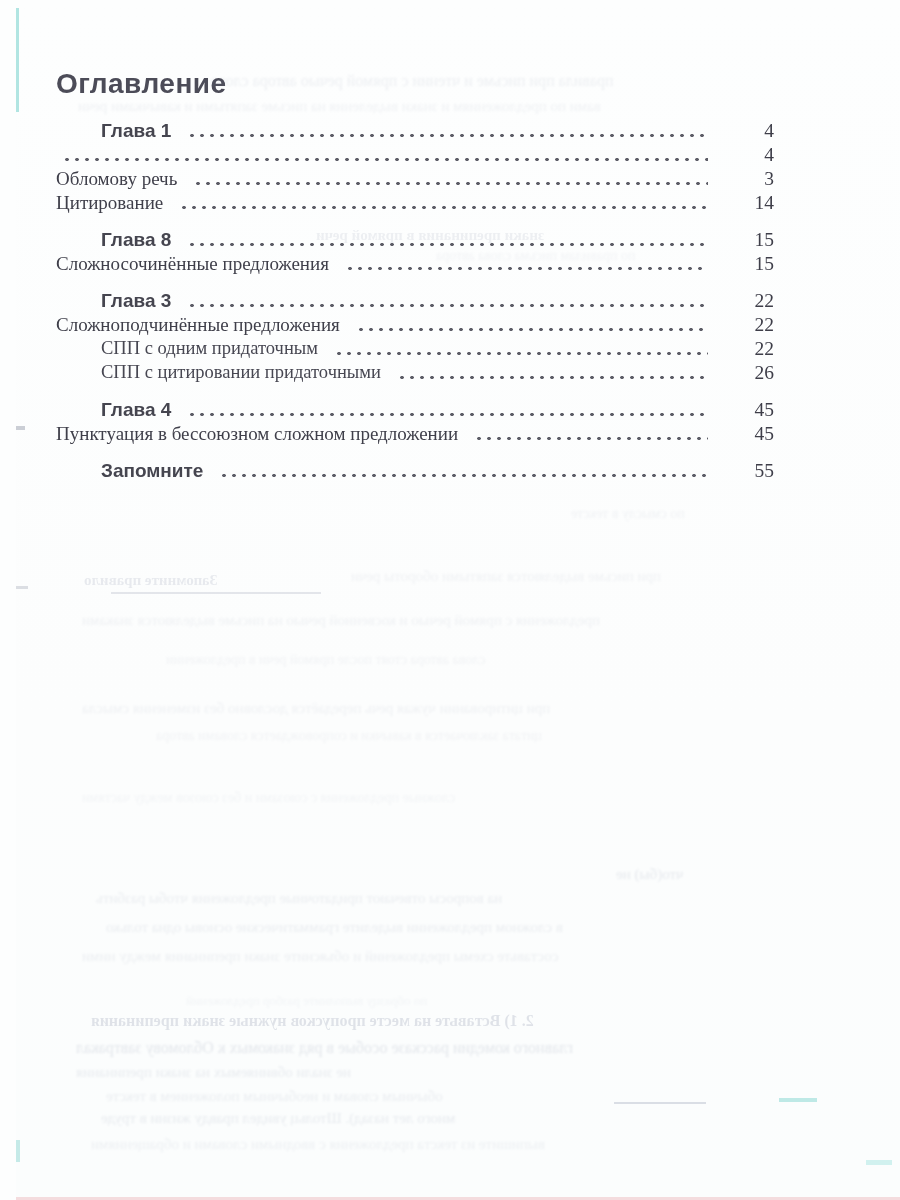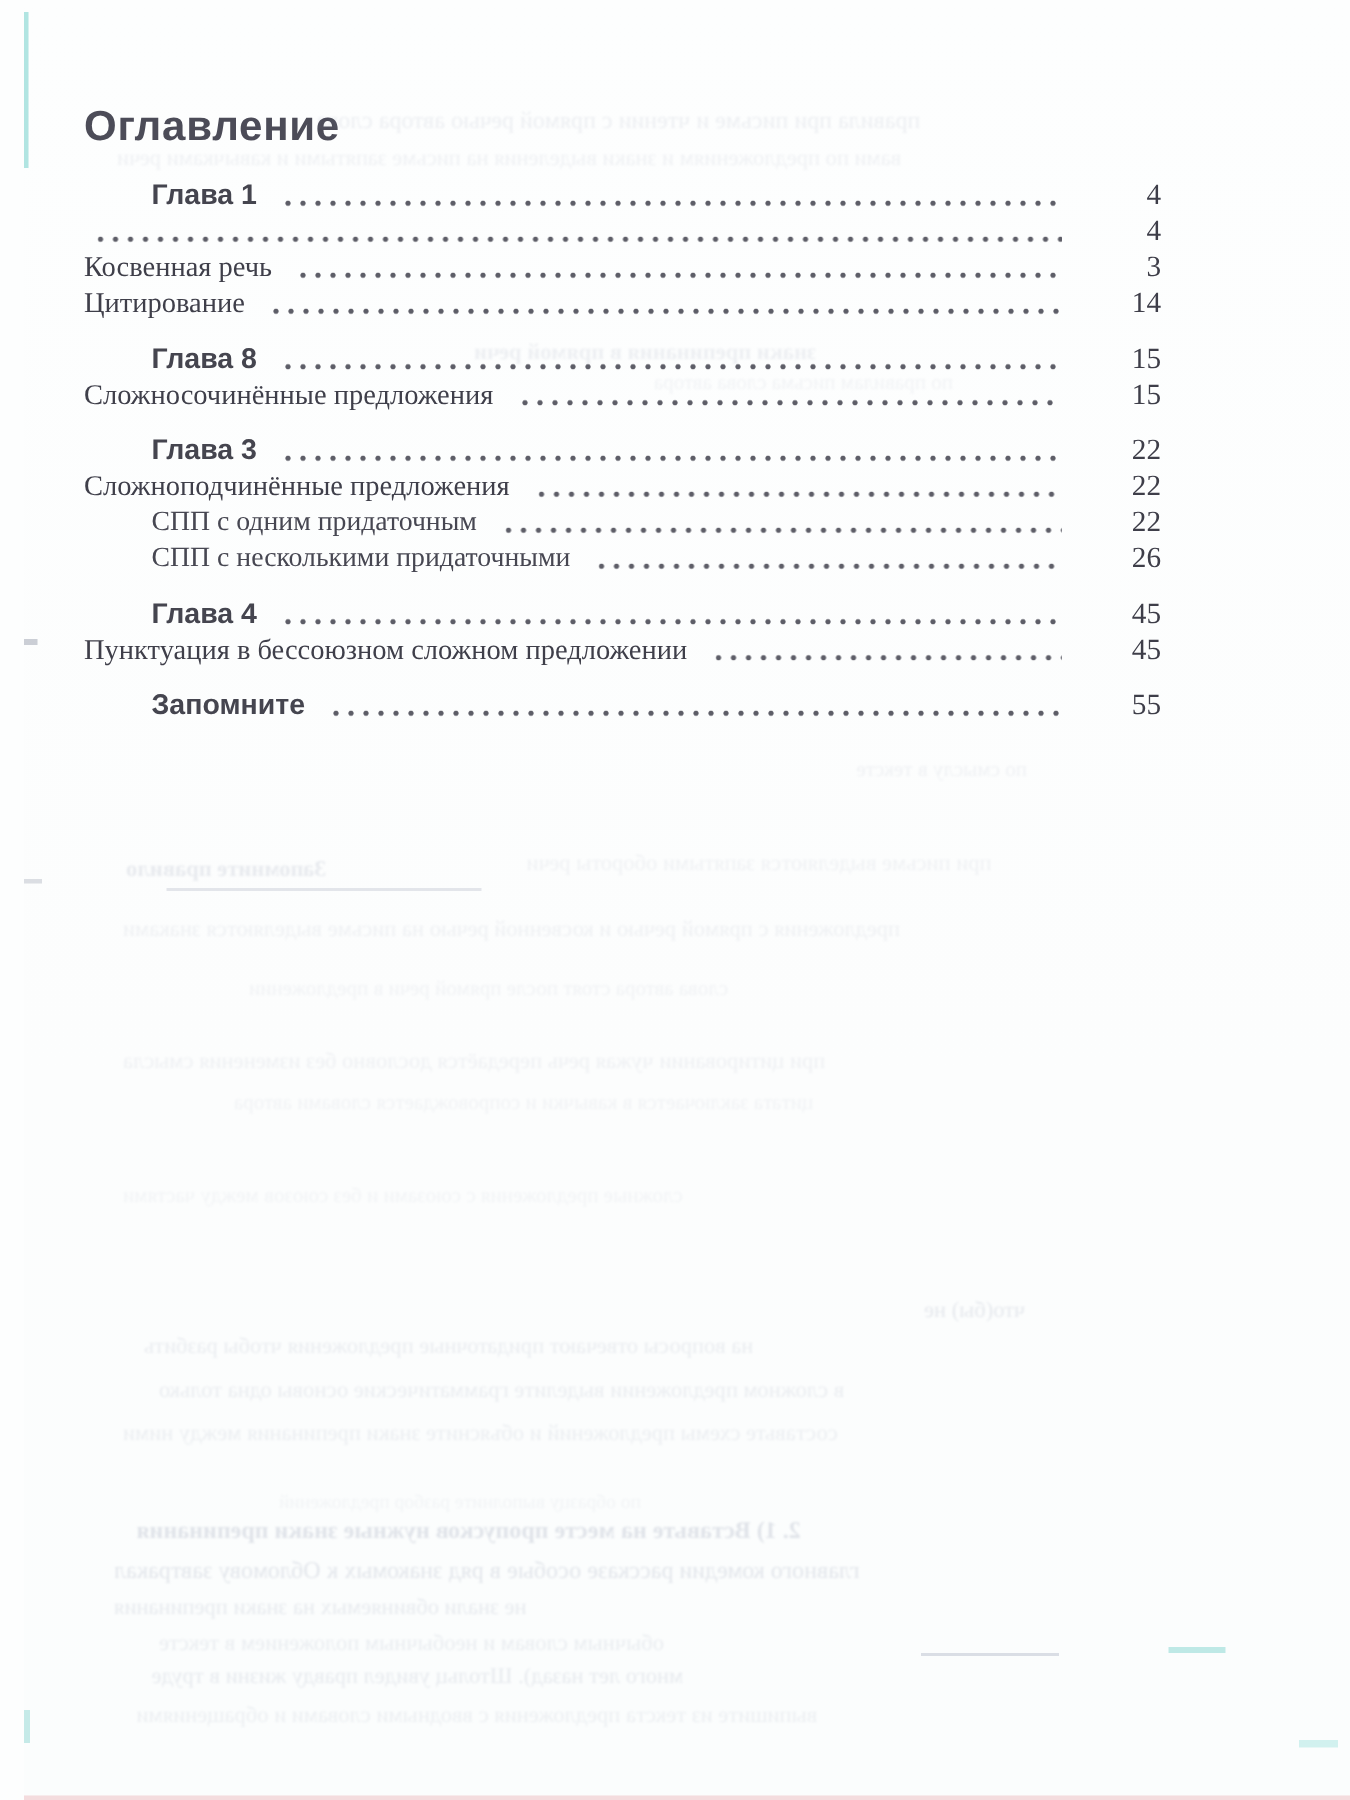--- a/index.html
+++ b/index.html
@@ -76,21 +76,21 @@
       <div class="toc-row chapter">
         <span class="toc-label">Глава 1</span>
         <span class="toc-leader"></span>
         <span class="toc-page">4</span>
       </div>
       <div class="toc-row entry">
         <span class="toc-leader"></span>
         <span class="toc-page">4</span>
       </div>
       <div class="toc-row entry">
-        <span class="toc-label">Косвенная речь</span>
+        <span class="toc-label">Обломову речь</span>
         <span class="toc-leader"></span>
         <span class="toc-page">3</span>
       </div>
       <div class="toc-row entry">
         <span class="toc-label">Цитирование</span>
         <span class="toc-leader"></span>
         <span class="toc-page">14</span>
       </div>
       <div class="toc-row chapter gap">
         <span class="toc-label">Глава 8</span>
@@ -111,21 +111,21 @@
         <span class="toc-label">Сложноподчинённые предложения</span>
         <span class="toc-leader"></span>
         <span class="toc-page">22</span>
       </div>
       <div class="toc-row sub">
         <span class="toc-label">СПП с одним придаточным</span>
         <span class="toc-leader"></span>
         <span class="toc-page">22</span>
       </div>
       <div class="toc-row sub">
-        <span class="toc-label">СПП с несколькими придаточными</span>
+        <span class="toc-label">СПП с цитировании придаточными</span>
         <span class="toc-leader"></span>
         <span class="toc-page">26</span>
       </div>
       <div class="toc-row chapter gap">
         <span class="toc-label">Глава 4</span>
         <span class="toc-leader"></span>
         <span class="toc-page">45</span>
       </div>
       <div class="toc-row entry">
         <span class="toc-label">Пунктуация в бессоюзном сложном предложении</span>

